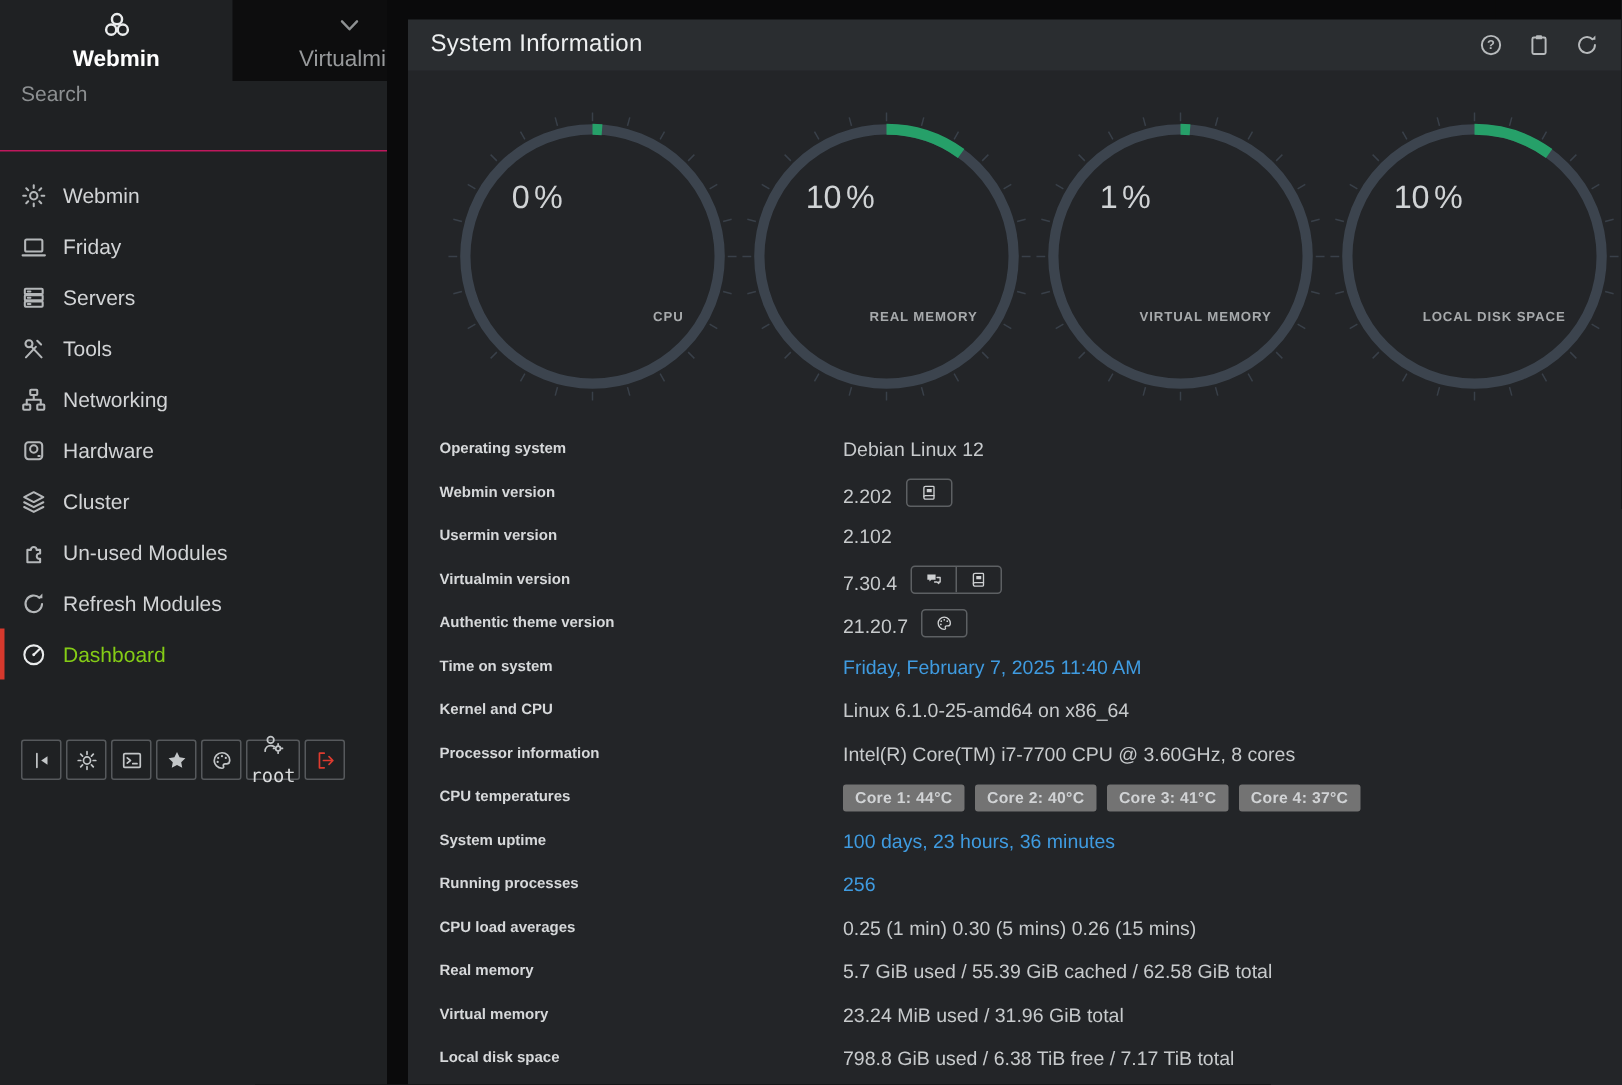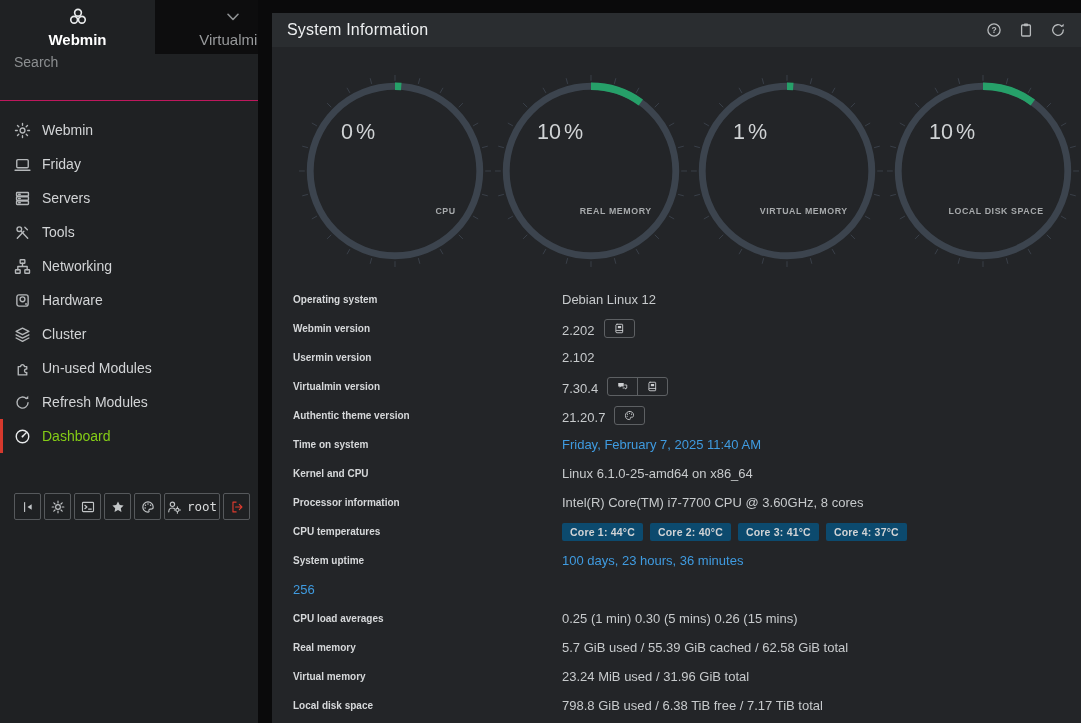--- a/index.html
+++ b/index.html
@@ -31,42 +31,42 @@
   .menu-item { position:relative; height:34px; display:flex; align-items:center; padding:0 16px 0 14px; cursor:pointer; }
   .mi-icon { width:17px; height:17px; margin-right:11px; color:#b4b7b9; flex:none; }
   .mi-icon svg, .ticon svg, .search-icon svg, .h-icon svg, .tool-btn .b-icon svg, .mini-btn svg, .mi-caret svg { width:100%; height:100%; }
   .mi-label { font-size:14px; color:#d2d4d6; }
   .mi-caret { margin-left:auto; width:8px; height:10px; color:#909395; }
   .menu-item.active::before { content:""; position:absolute; left:0; top:0; bottom:0; width:3px; background:#d6392d; }
   .menu-item.active .mi-label { font-weight:400; color:#84cc16; }
   .menu-item.active .mi-icon { color:#e9ebec; }
 
   .side-toolbar { position:absolute; left:14px; top:493px; display:flex; gap:3px; }
-  .tool-btn { min-width:27px; height:27px; border:1px solid #56595c; border-radius:2px; display:flex; align-items:center; justify-content:center; gap:6px; color:#c3c6c8; padding:0 2px; cursor:pointer; background:transparent; }
+  .tool-btn { min-width:27px; height:27px; border:1px solid #56595c; border-radius:2px; display:flex; align-items:center; justify-content:center; gap:6px; color:#c3c6c8; padding:0 2px; cursor:pointer; background:transparent;flex-direction:column; }
   .tool-btn .b-icon { width:14px; height:14px; display:flex; }
   .tool-btn .t-label { font-size:12.5px; color:#d9dbdc; font-family:"DejaVu Sans Mono", monospace; }
   .tool-btn.red { color:#de3b2f; }
 
   
   .main { position:absolute; left:258px; top:0; width:739px; height:723px; background:#0a0a0b; }
   .panel { position:absolute; left:14px; top:13px; width:809px; height:710px; background:#232528; overflow:hidden; }
   .panel-header { height:34px; background:#2a2d30; display:flex; align-items:center; padding:0 15px; }
   .panel-title { font-size:16px; color:#edeff0; letter-spacing:.2px; }
   .header-actions { margin-left:auto; display:flex; gap:16px; align-items:center; }
   .h-icon { width:16px; height:16px; color:#b7babc; cursor:pointer; }
 
   .gauges { display:flex; margin:26px 0 0 25px; }
   .gauge { width:196px; height:196px; position:relative; flex:none; }
 
   .info-table { margin-top:16px; }
   .info-row { display:flex; align-items:center; height:29px; padding-left:21px; }
   .info-label { width:269px; flex:none; font-size:10px; font-weight:700; color:#d6d8da; }
   .info-value { font-size:13px; color:#c7cacc; display:flex; align-items:flex-end; }
   .info-value .val-link { color:#3f9be0; cursor:pointer; }
-  .badge { background:#0c4a6e; color:#d1d3d5; font-size:10.5px; font-weight:700; padding:3px 8px; border-radius:2px; margin-right:7px; letter-spacing:.2px; }
+  .badge { background:#737373; color:#d1d3d5; font-size:10.5px; font-weight:700; padding:3px 8px; border-radius:2px; margin-right:7px; letter-spacing:.2px; }
   .btn-group { display:inline-flex; margin-left:9px; border:1px solid #5d6063; border-radius:3px; overflow:hidden; }
   .mini-btn { padding:3px 9px; display:flex; align-items:center; color:#ced0d2; cursor:pointer; border-left:1px solid #5d6063; }
   .mini-btn:first-child { border-left:none; }
   .mini-btn svg { width:11px; height:11px; }
 </style>
 </head>
 <body>
 
 <div class="sidebar">
   <div class="tabs">
@@ -556,20 +556,21 @@
             <span class="badge">Core 4: 37°C</span>
           </div>
         </div>
         <div class="info-row">
           <div class="info-label">System uptime</div>
           <div class="info-value">
             <span class="val-link">100 days, 23 hours, 36 minutes</span>
           </div>
         </div>
         <div class="info-row">
+          <div class="info-label">Running processes</div>
           <div class="info-value">
             <span class="val-link">256</span>
           </div>
         </div>
         <div class="info-row">
           <div class="info-label">CPU load averages</div>
           <div class="info-value">
             <span>0.25 (1 min) 0.30 (5 mins) 0.26 (15 mins)</span>
           </div>
         </div>

